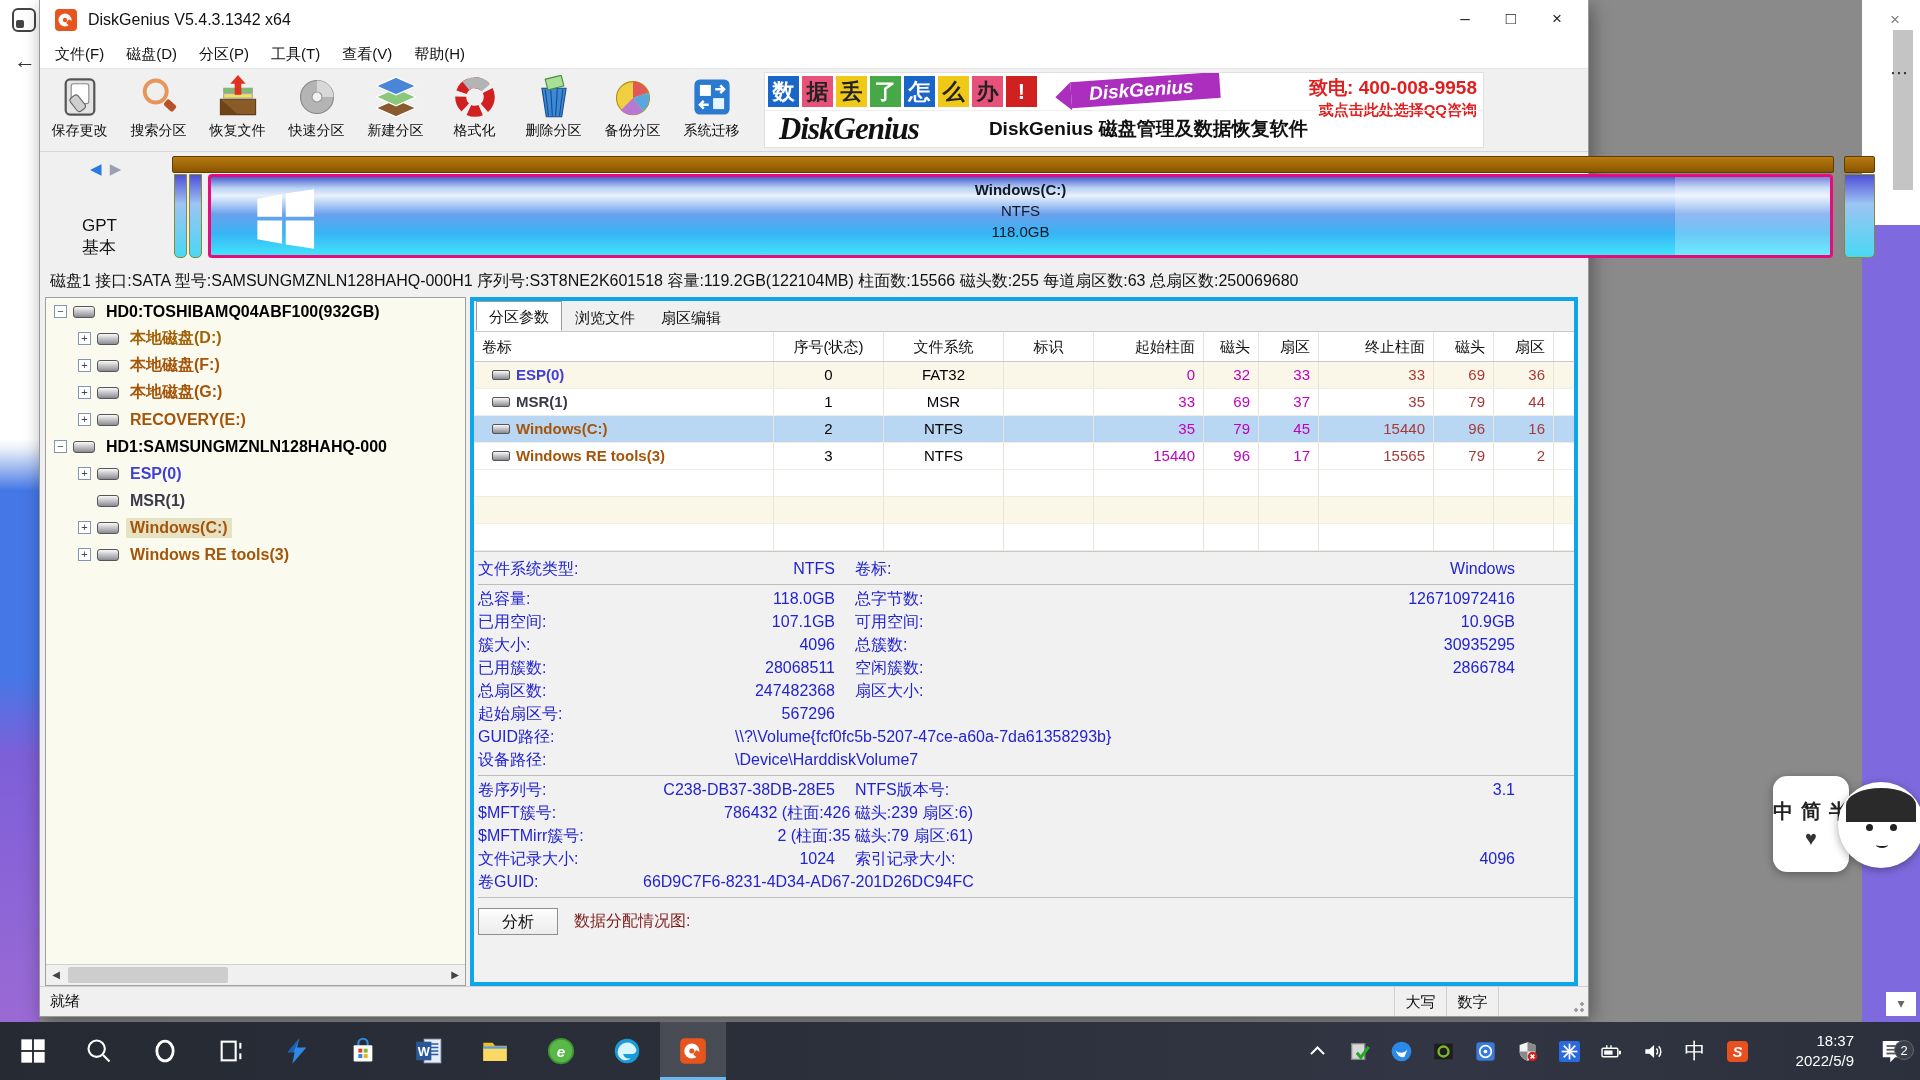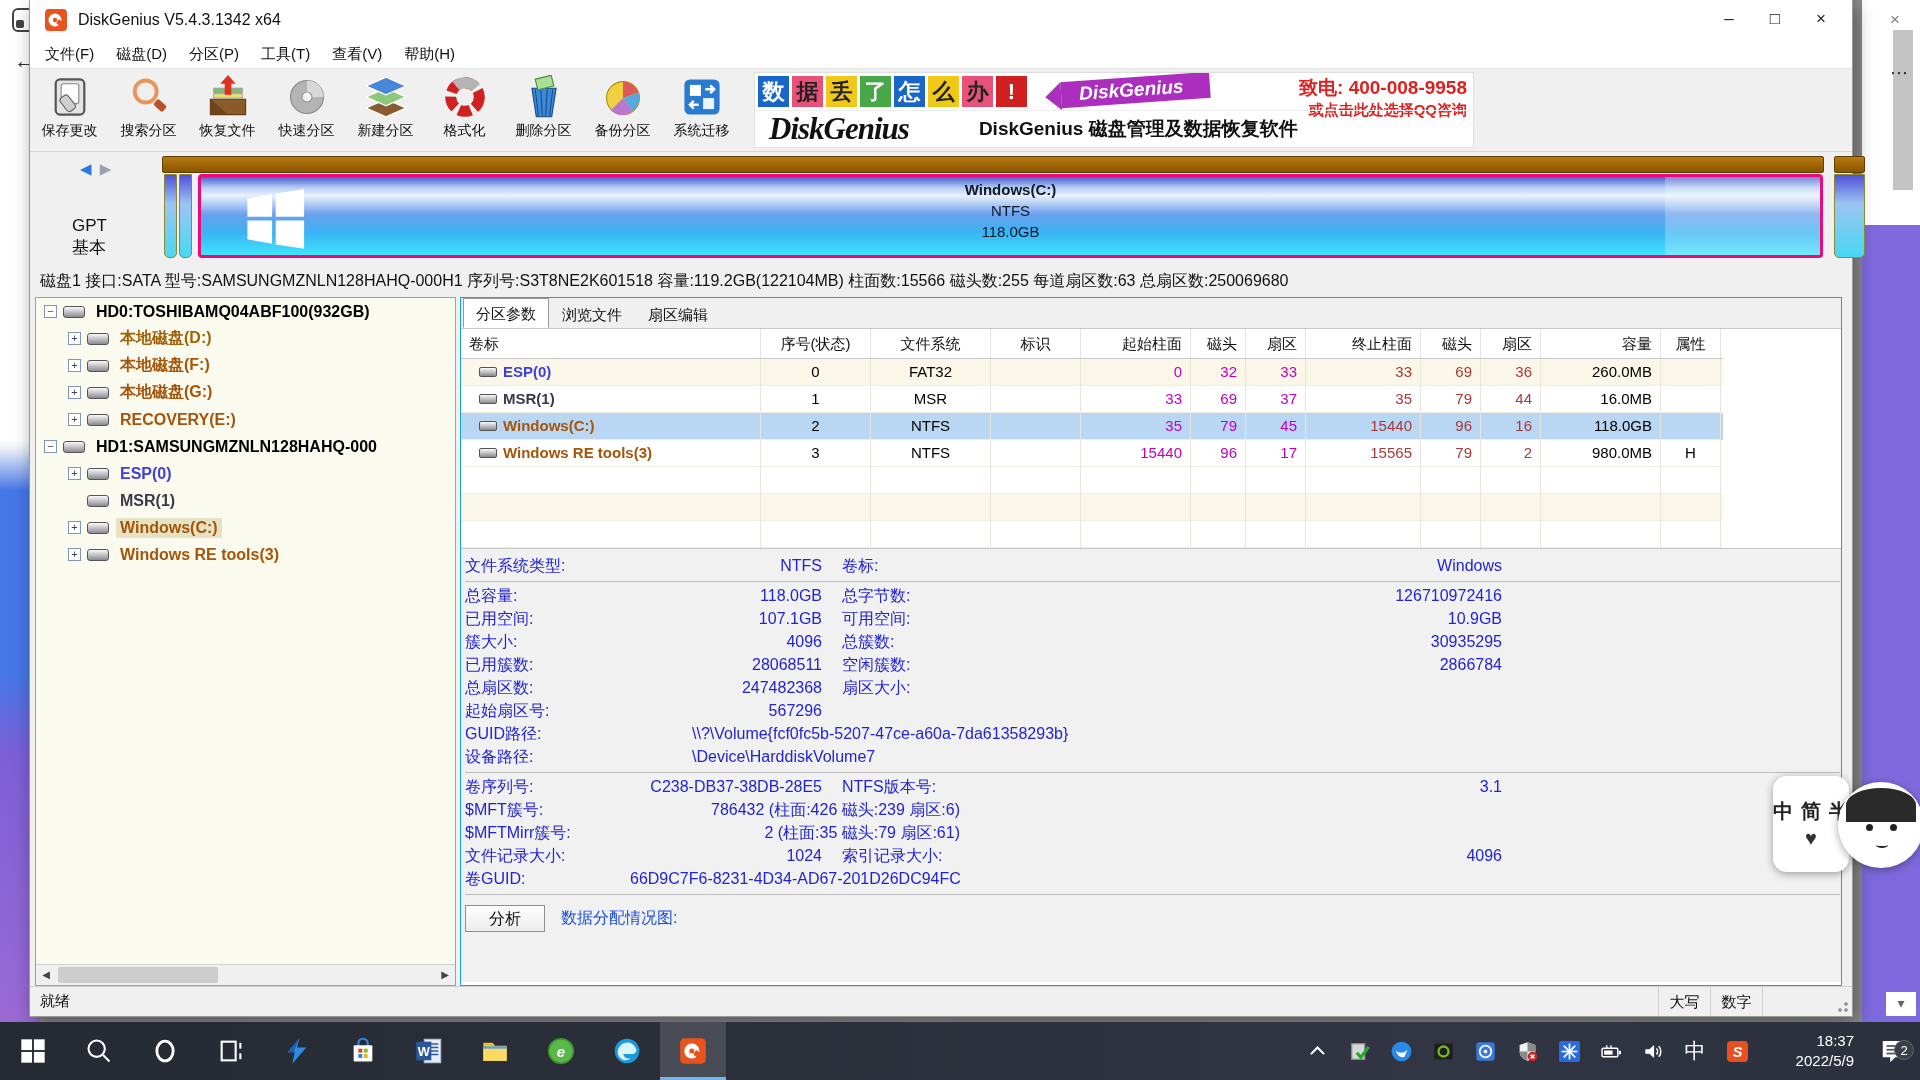--- a/index.html
+++ b/index.html
@@ -13,21 +13,21 @@
     background:linear-gradient(180deg,#ffffff 0 225px,#7e6ade 225px 100%); }
   .bg-scrollbar { position:absolute; left:1893px; top:30px; width:20px; height:160px; background:#c4c4c4; }
   .bg-more { position:absolute; left:1884px; top:62px; width:30px; color:#333; font-size:18px; text-align:center; }
   .bg-close { position:absolute; left:1878px; top:6px; width:34px; height:28px; color:#808080; font-size:17px; text-align:center; line-height:28px; }
   .bg-scrolldown { position:absolute; left:1886px; top:992px; width:30px; height:24px; background:#fff; color:#666; text-align:center; line-height:22px; font-size:14px; }
   .bg-tabicon { position:absolute; left:12px; top:8px; width:24px; height:24px; border:2.5px solid #444; border-radius:6px; }
   .bg-tabicon::after { content:""; position:absolute; left:2px; bottom:2px; width:8px; height:8px; background:#444; border-radius:2px; }
   .bg-back { position:absolute; left:14px; top:48px; font-size:22px; color:#333; }
 
   
-  .app { position:absolute; left:30px; top:0; width:1822px; height:1016px; background:#f0f0f0;
+  .app { position:absolute; left:40px; top:0; width:1548px; height:1016px; background:#f0f0f0;
     box-shadow:0 0 0 1px #9a9a9a, 3px 6px 18px rgba(0,0,0,.4); }
 
   .titlebar { position:absolute; left:0; top:0; right:0; height:40px; background:#ffffff; display:flex; align-items:center; }
   .app-icon { width:24px; height:24px; margin-left:14px; }
   .title-text { margin-left:10px; font-size:16px; color:#111; }
   .win-controls { position:absolute; right:8px; top:0; height:40px; display:flex; }
   .wbtn { width:46px; height:40px; text-align:center; line-height:38px; font-size:17px; color:#222; }
 
   .menubar { position:absolute; left:0; top:40px; right:0; height:29px; background:#ffffff; display:flex; align-items:center; padding-left:4px; border-bottom:1px solid #e6e6e6; }
   .mitem { padding:0 11px; font-size:15px; color:#111; height:100%; line-height:28px; }
@@ -82,21 +82,21 @@
   .expand-spacer { width:19px; flex:none; }
   .diskicon { width:22px; height:12px; border-radius:3px; background:linear-gradient(180deg,#fafafa,#8a8a92); border:1px solid #555; margin-right:7px; flex:none; }
   .tlabel2 { font-size:16px; font-weight:bold; padding:1px 4px; }
   .tlabel2.sel { background:#e6e2c4; }
   .tree-hscroll { position:absolute; left:0; bottom:0; width:100%; height:21px; background:#f0f0f0; border-top:1px solid #d0d0d0; }
   .hs-btn { position:absolute; top:0; width:20px; height:20px; font-size:10px; color:#444; text-align:center; line-height:20px; background:#f0f0f0; }
   .hs-left { left:0; } .hs-right { right:0; }
   .hs-thumb { position:absolute; left:22px; top:2px; width:160px; height:16px; background:#cdcdcd; border-radius:2px; }
 
   
-  .main { position:absolute; left:430px; top:297px; right:10px; bottom:30px; background:#ffffff; border:1px solid #0ea5e9; overflow:hidden; }
+  .main { position:absolute; left:430px; top:297px; right:10px; bottom:30px; background:#ffffff; border:4px solid #0ea5e9; overflow:hidden; }
   .tabs { height:31px; background:#f0f0f0; display:flex; align-items:flex-end; padding-left:2px; border-bottom:1px solid #c8c8c8; }
   .tab { height:27px; line-height:26px; padding:0 12px; font-size:15px; color:#111; border:1px solid transparent; }
   .tab.active { background:#fff; border:1px solid #999; border-bottom:1px solid #fff; height:30px; line-height:29px; }
 
   .ptable { width:1262px; }
   .thead { display:flex; height:30px; border-bottom:1px solid #c8c8c8; background:#fff; }
   .th { font-size:15px; color:#111; line-height:29px; padding:0 8px; border-right:1px solid #e4e4e4; overflow:hidden; white-space:nowrap; }
   .trow { display:flex; height:27px; }
   .td { font-size:15px; line-height:26px; padding:0 8px; border-right:1px solid #e8e6da; border-bottom:1px solid #f0eee2; overflow:hidden; white-space:nowrap; }
   .row-cream { background:#faf7e8; } .row-white { background:#ffffff; } .row-sel { background:#b9d7f3; }
@@ -105,25 +105,25 @@
   .vol-name { font-weight:bold; }
   .c-start { color:#c000c0; text-align:right; }
   .c-end { color:#a63a3a; text-align:right; }
   .c-cap { color:#000; text-align:right; }
   .c-mid { color:#000; text-align:center; }
 
   .pdetails { background:#f1f1f1; border-top:1px solid #c8c8c8; padding:6px 0 0 4px; height:434px; overflow:hidden; }
   .drow { display:flex; height:23px; font-size:16px; color:#2323d2; line-height:22px; white-space:nowrap; }
   .dl1 { width:165px; flex:none; } .dv1 { width:192px; flex:none; text-align:right; }
   .dl2 { margin-left:20px; width:168px; flex:none; } .dv2 { width:492px; flex:none; text-align:right; }
-  .dv-wide { margin-left:62px; } .dv-mid { width:330px; flex:none; text-align:right; }
+  .dv-wide { margin-left:92px; } .dv-mid { width:330px; flex:none; text-align:right; }
   .dsep { height:1px; background:#bdbdbd; margin:3px 0; width:1375px; }
   .analyze-row { display:flex; align-items:center; margin-top:8px; height:30px; }
   .analyze-btn { width:80px; height:27px; background:linear-gradient(180deg,#fdfdfd,#ececec); border:1px solid #8f8f8f; font-size:16px; color:#111; text-align:center; line-height:25px; }
-  .alloc-label { margin-left:16px; font-size:16px; color:#1d4ed8; }
+  .alloc-label { margin-left:16px; font-size:16px; color:#7f1d1d; }
   .alloc-space { height:56px; }
 
   .statusbar { position:absolute; left:0; bottom:0; right:0; height:30px; background:#f0f0f0; border-top:1px solid #d0d0d0; display:flex; align-items:center; }
   .st-ready { padding-left:10px; font-size:15px; color:#111; flex:1; }
   .st-sec { width:52px; text-align:center; font-size:15px; color:#111; border-left:1px solid #d0d0d0; height:100%; line-height:29px; }
   .st-grip { width:90px; height:100%; border-left:1px solid #d0d0d0; position:relative; }
   .st-grip::after { content:""; position:absolute; right:4px; bottom:4px; width:10px; height:10px;
     background:radial-gradient(circle 1.5px at 2px 8px,#999 1.5px,transparent 2px),radial-gradient(circle 1.5px at 8px 8px,#999 1.5px,transparent 2px),radial-gradient(circle 1.5px at 8px 2px,#999 1.5px,transparent 2px); }
 
   

